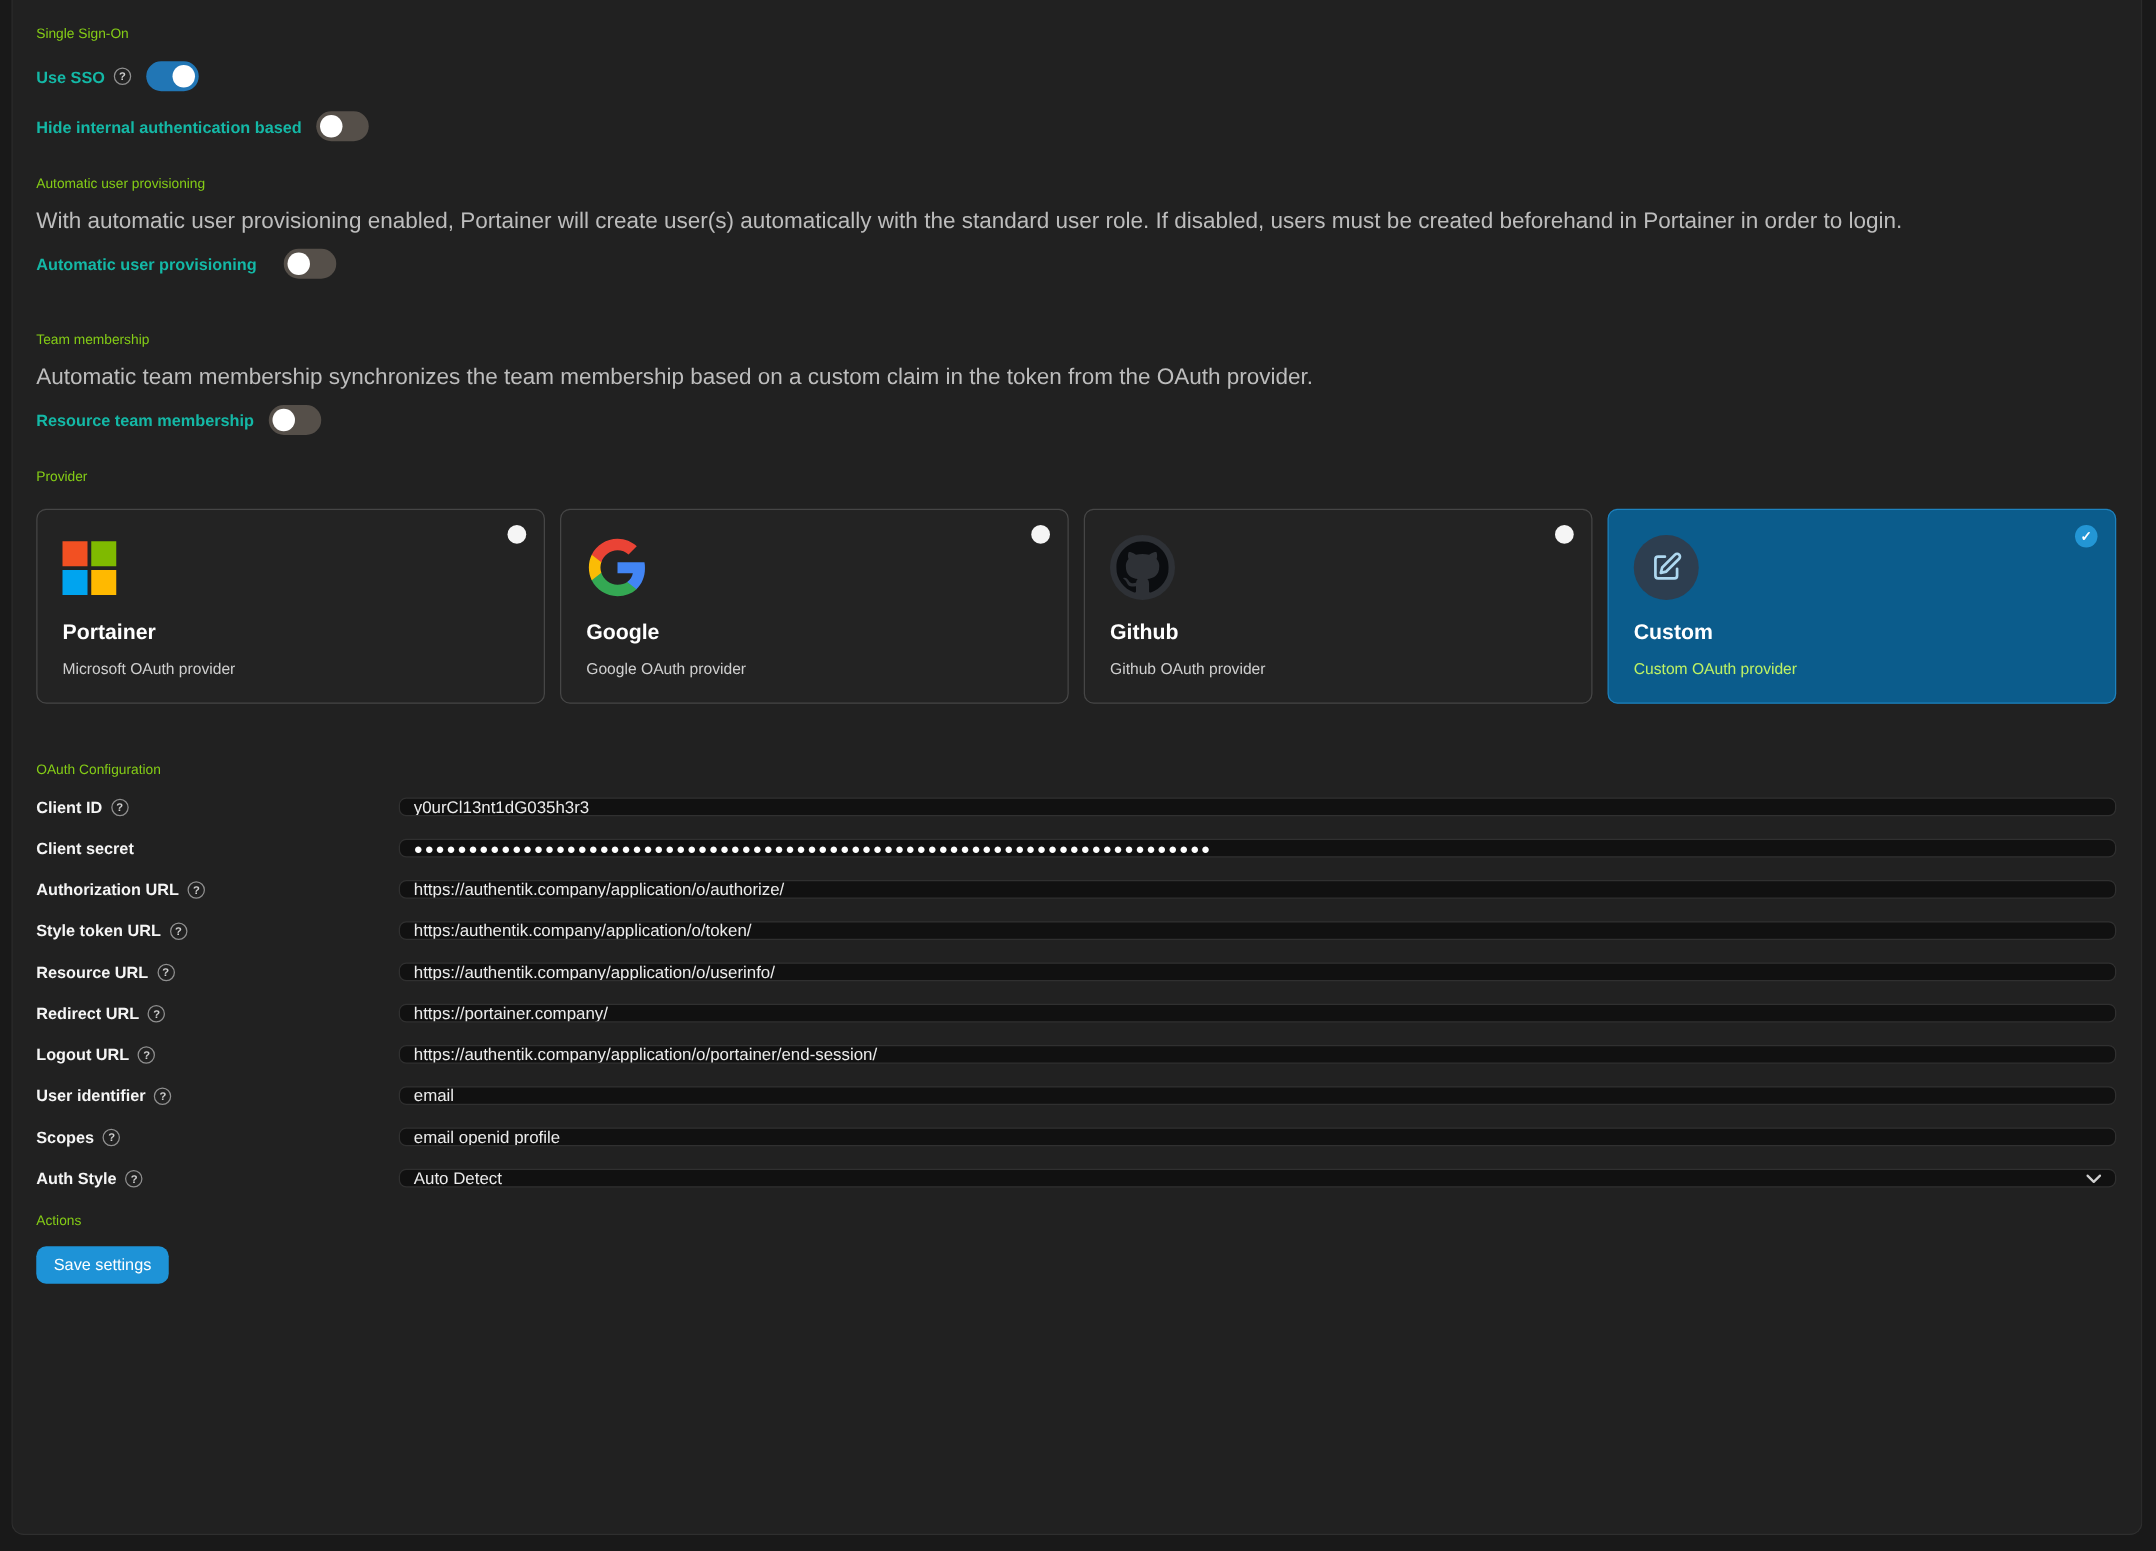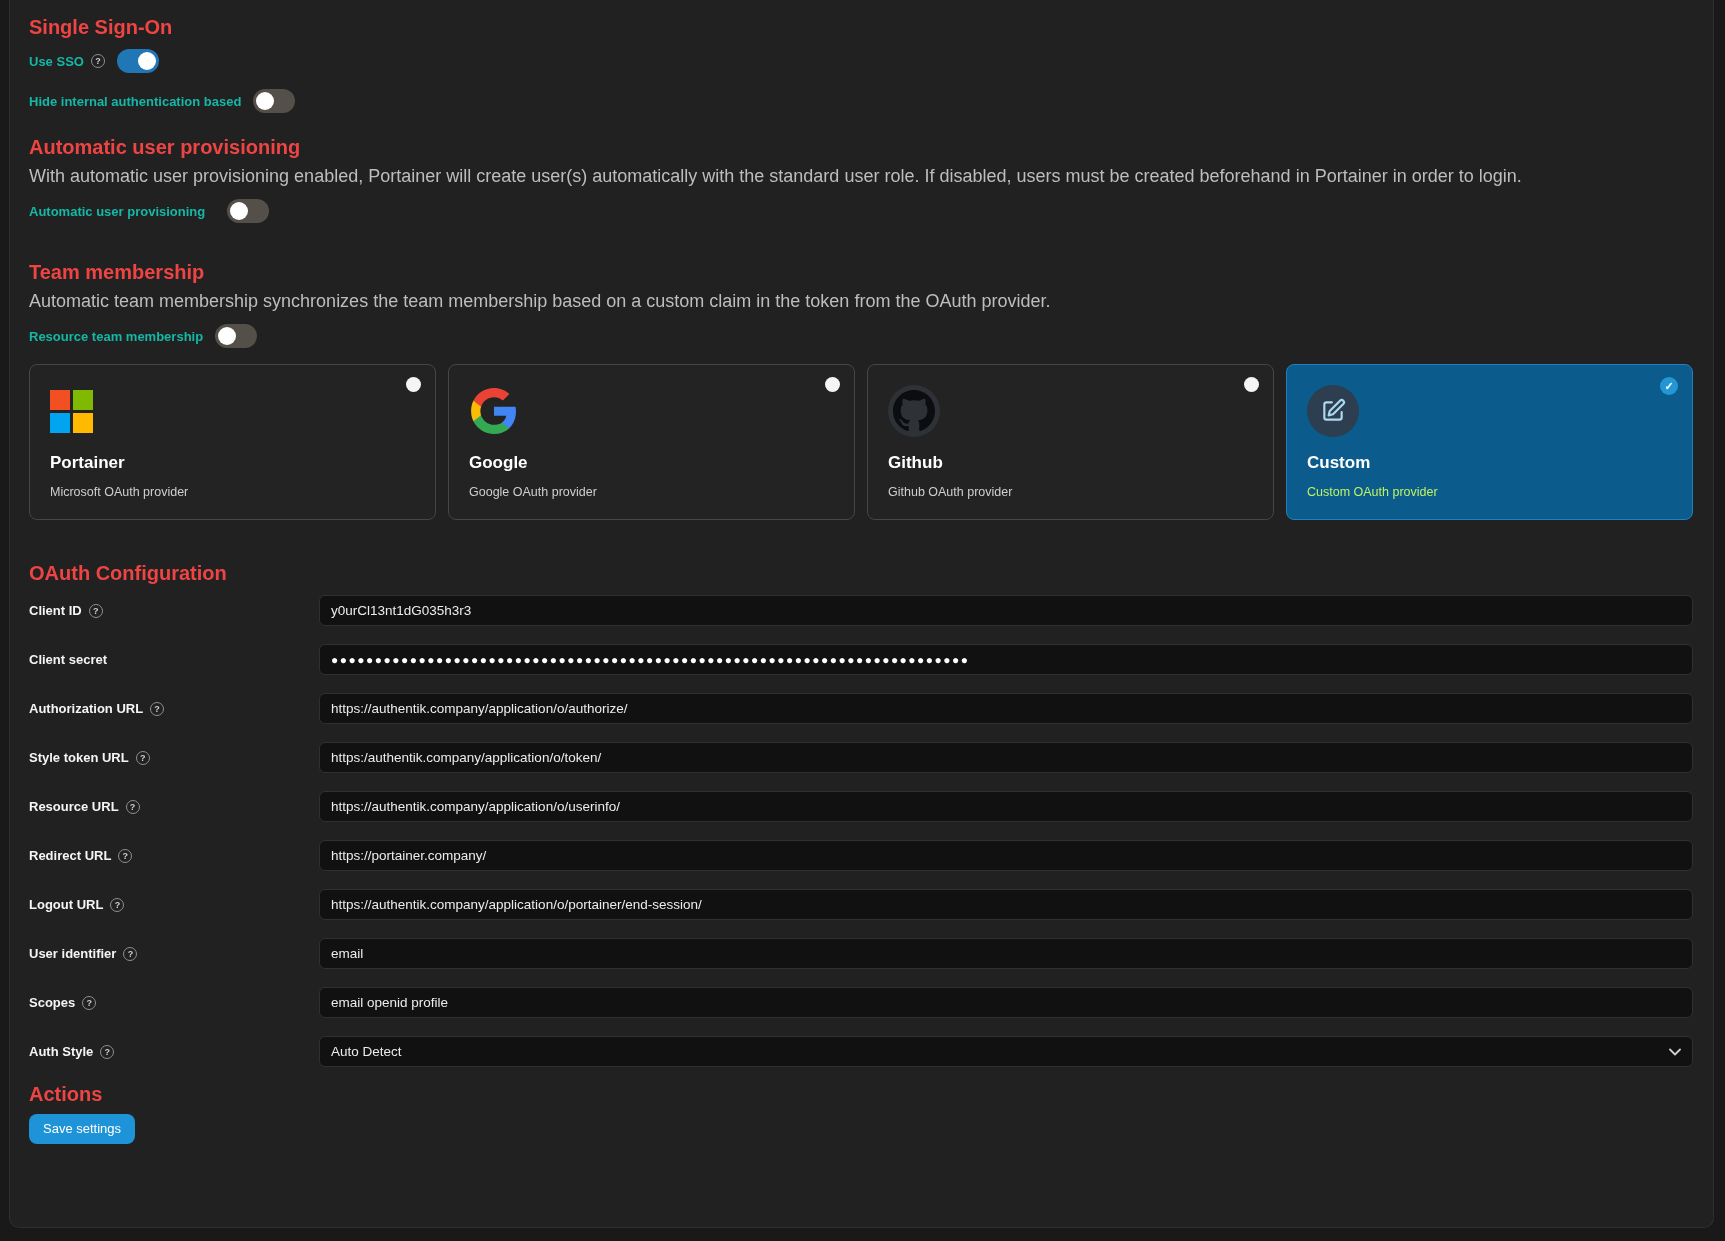--- a/index.html
+++ b/index.html
@@ -14,21 +14,21 @@
     height: 1228px;
     background: #212121;
     border: 1px solid #2f2f2f;
     border-top: none;
     border-radius: 0 0 10px 10px;
     overflow: hidden;
   }
   .content { padding: 18px 20px 0 19px; }
 
   h2.sec {
-    font-size: 20px; font-weight: 700; color: #ef4444;
+    font-size: 11px; font-weight: 400; color: #84cc16;
     line-height: 19px;
   }
   .desc {
     font-size: 18px; color: #bdbdbd; line-height: 16px; margin-top: 11px;
   }
 
   
   .trow { display: flex; align-items: center; height: 26px; }
   .trow.m11 { margin-top: 11px; }
   .trow.m14 { margin-top: 14px; }
@@ -101,21 +101,21 @@
   .card.selected .cdesc { color: #bef264; }
 
   
   .form { margin-top: 12px; }
   .frow { display: flex; align-items: center; margin-bottom: 18px; }
   .flabel {
     flex: 0 0 290px; display: flex; align-items: center;
     font-size: 13px; font-weight: 700; color: #f5f5f5;
   }
   .fld {
-    flex: 1; height: 31px;
+    flex: 1; height: 15px;
     background: #111111;
     border: 1px solid #303030;
     border-radius: 6px;
     color: #ececec; font-size: 13.5px;
     padding: 0 11px;
     font-family: "Liberation Sans", sans-serif;
     outline: none;
   }
   .fld.dots { font-size: 12px; letter-spacing: 1.5px; color: #ffffff; }
   .fld.select {
@@ -175,20 +175,21 @@
     <h2 class="sec mt39">Team membership</h2>
     <div class="desc">Automatic team membership synchronizes the team membership based on a custom claim in the token from the OAuth provider.</div>
 
     <div class="trow m14">
       <span class="tlabel">Resource team membership</span>
       <div class="toggle off">
           <div class="knob"></div>
         </div>
     </div>
 
+    <h2 class="sec mt24">Provider</h2>
 
     <div class="cards">
 
       <div class="card">
         <span class="radio"></span>
         <div class="logo">
           <div class="mslogo">
             <span style="background:#f25022"></span>
               <span style="background:#7fba00"></span>
             <span style="background:#00a4ef"></span>

